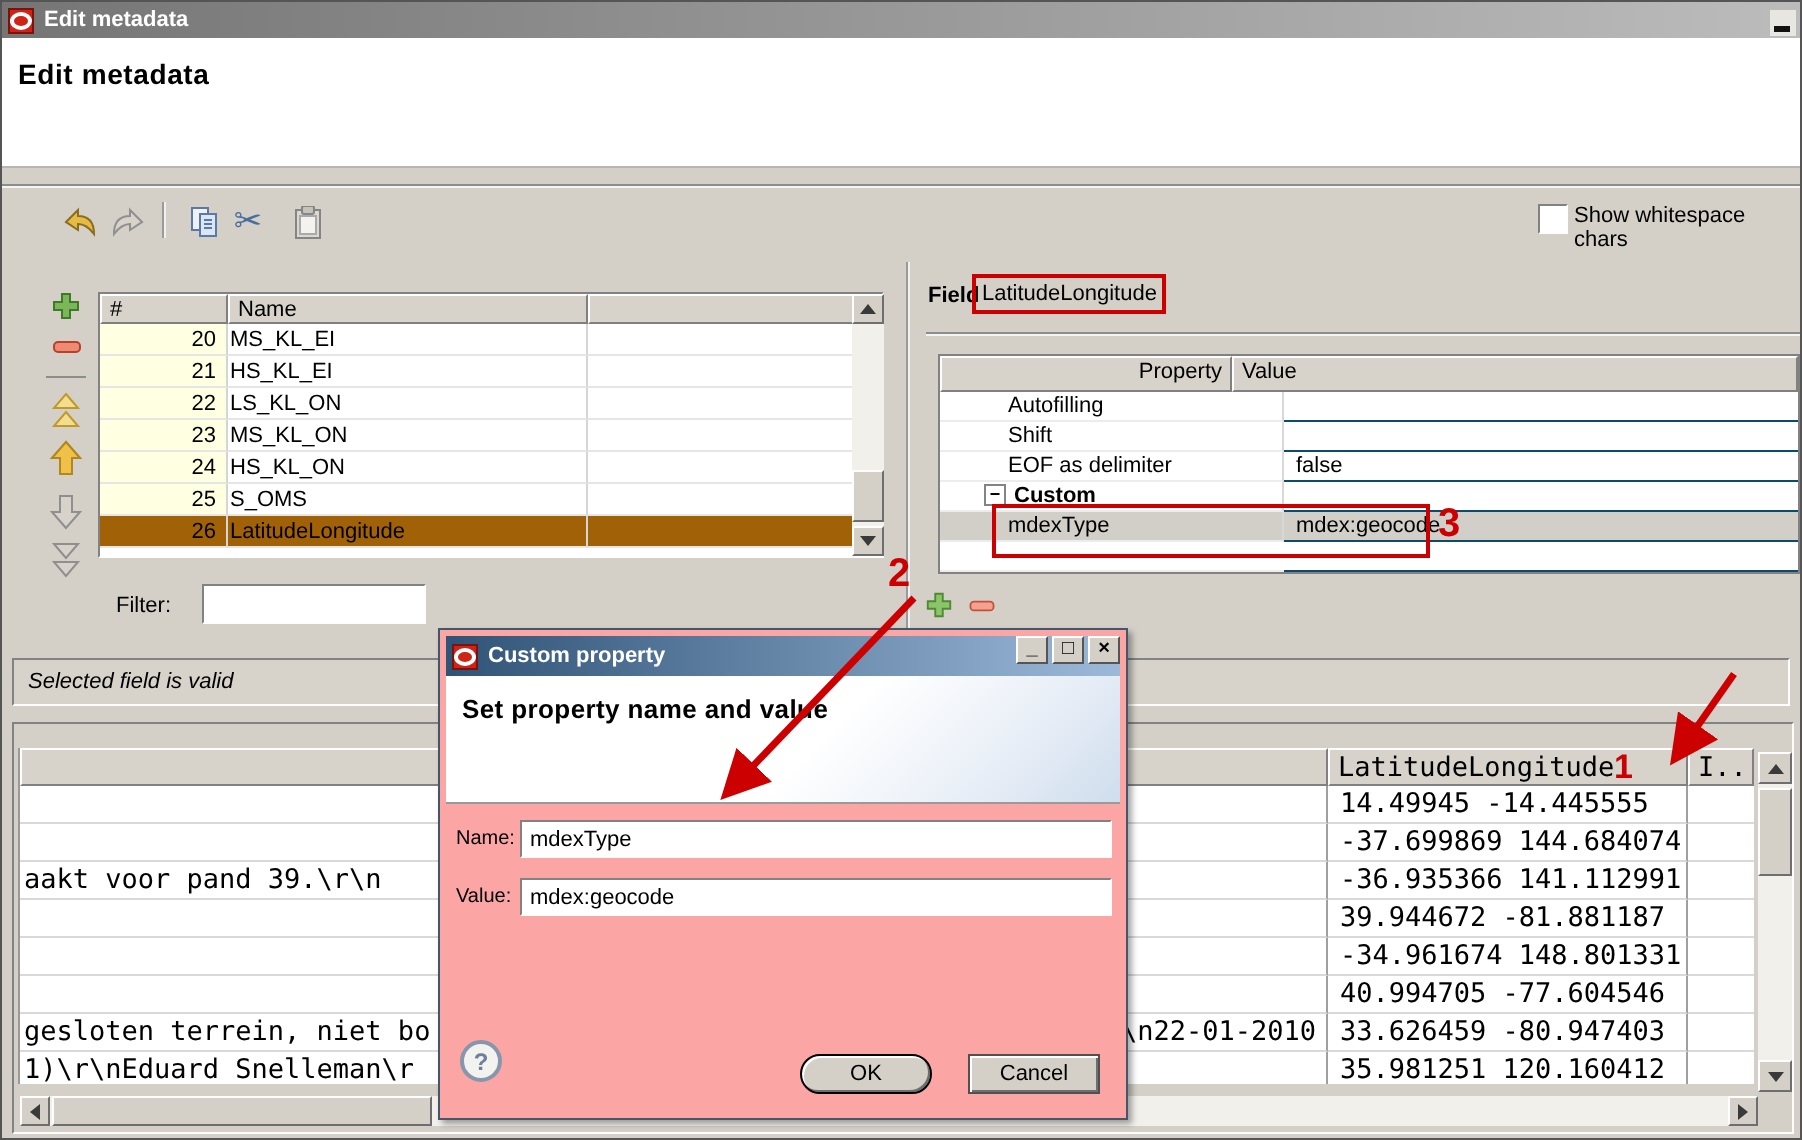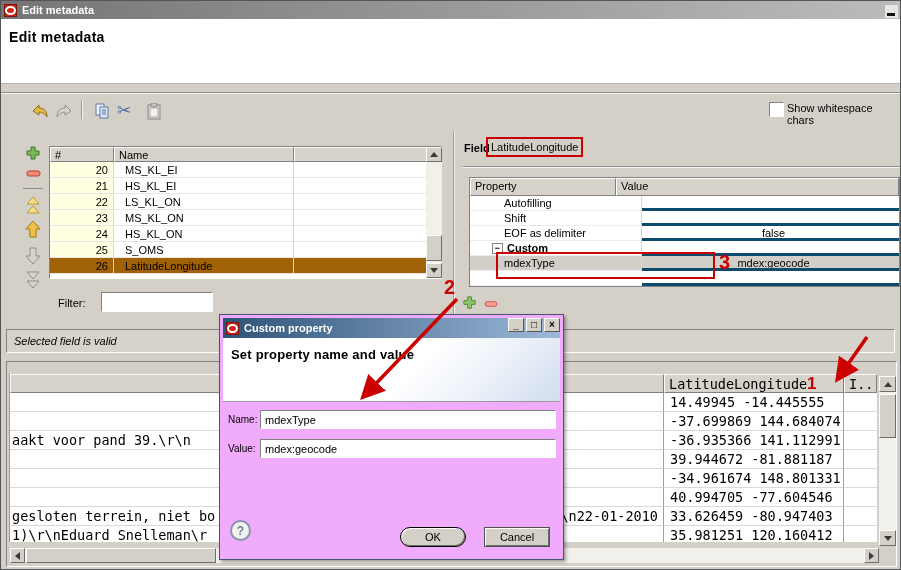--- a/index.html
+++ b/index.html
@@ -39,21 +39,21 @@
   
   .ftable{left:48px;top:145px;width:393px;height:133px;background:#fff;
      border:1px solid #828282;border-bottom-color:#fff;border-right-color:#fff;box-sizing:border-box;}
   .fhead{display:flex;height:15px;}
   .hcell{background:#d7d3cb;border-top:1px solid #fdfdfd;border-left:1px solid #fdfdfd;
      border-bottom:1px solid #808080;border-right:1px solid #808080;
      box-sizing:border-box;padding:1px 4px;overflow:hidden;white-space:nowrap;}
   .frow{display:flex;height:16px;line-height:16px;}
   .c-num{width:64px;background:#ffffe1;text-align:right;padding-right:5px;
      border-right:1px solid #d5d5d5;border-bottom:1px solid #e6e6e6;box-sizing:border-box;}
-  .c-name{width:180px;padding-left:11px;border-right:1px solid #d5d5d5;
+  .c-name{width:180px;padding-left:1px;border-right:1px solid #d5d5d5;
      border-bottom:1px solid #e6e6e6;box-sizing:border-box;overflow:hidden;white-space:nowrap;}
   .c-x{flex:1;border-bottom:1px solid #e6e6e6;}
   .frow.sel .c-num,.frow.sel .c-name,.frow.sel .c-x{background:#a16207;}
 
   
   .sb{background:#f2f0ea;}
   .sbtn{background:#d4d0c8;border-top:1px solid #fdfdfd;border-left:1px solid #fdfdfd;
      border-bottom:1px solid #6e6e6e;border-right:1px solid #6e6e6e;box-sizing:border-box;
      display:flex;align-items:center;justify-content:center;}
   .thumb{background:#d4d0c8;border-top:1px solid #fdfdfd;border-left:1px solid #fdfdfd;
@@ -74,21 +74,21 @@
   .field-label{left:463px;top:141px;font-weight:bold;}
   .field-value-box{left:485px;top:136px;width:97px;height:20px;border:2px solid #cc0000;
      display:flex;align-items:center;padding-left:3px;box-sizing:border-box;}
   .fieldsep{left:462px;top:165px;width:437px;}
   .ptable{left:468px;top:176px;width:431px;background:#fff;
      border:1px solid #828282;box-sizing:border-box;}
   .phead{display:flex;height:18px;}
   .prow{display:flex;height:15px;line-height:15px;}
   .p-name{width:172px;padding-left:34px;border-right:1px solid #d8d8d8;
      border-bottom:1px solid #ececec;box-sizing:border-box;white-space:nowrap;overflow:hidden;}
-  .p-val{flex:1;padding-left:6px;border-bottom:3px solid #0c4a6e;white-space:nowrap;overflow:hidden;text-align:center;}
+  .p-val{flex:1;padding-left:6px;border-bottom:1px solid #0c4a6e;white-space:nowrap;overflow:hidden;}
   .prow.grp .p-name{padding-left:22px;font-weight:bold;}
   .prow.sel .p-name,.prow.sel .p-val{background:#d2cfc8;}
   .expander{display:inline-block;width:9px;height:9px;border:1px solid #848484;background:#fff;
      font-size:9px;line-height:8px;text-align:center;margin-right:4px;vertical-align:1px;}
 
   .status-bar{left:5px;top:328px;width:889px;height:24px;background:#d7d3cb;
      display:flex;align-items:center;padding-left:7px;box-sizing:border-box;}
 
   
   .preview{left:5px;top:360px;width:891px;height:206px;background:#d4d0c8;
@@ -99,21 +99,21 @@
   .pv-head{display:flex;height:19px;}
   .pv-row{display:flex;height:19px;line-height:19px;}
   .pv-text{width:654px;border-right:1px solid #9f9f9f;border-bottom:1px solid #d9d9d9;
      box-sizing:border-box;display:flex;justify-content:space-between;overflow:hidden;
      padding-left:2px;padding-right:5px;white-space:nowrap;}
   .pv-ll{width:180px;border-right:1px solid #9f9f9f;border-bottom:1px solid #d9d9d9;
      box-sizing:border-box;padding-left:6px;white-space:nowrap;overflow:hidden;}
   .pv-i{flex:1;border-bottom:1px solid #d9d9d9;}
 
   
-  .dialog{left:218px;top:313px;width:345px;height:246px;background:#f0abfc;
+  .dialog{left:218px;top:313px;width:345px;height:246px;background:#fca5a5;
      border:1px solid #44566b;box-shadow:2px 2px 3px rgba(0,0,0,.35);box-sizing:border-box;z-index:50;}
   .dlg-titlebar{position:absolute;left:3px;top:3px;right:3px;height:20px;
      background:linear-gradient(to right,#2f5376,#9cb9d9);
      display:flex;align-items:center;padding-left:3px;box-sizing:border-box;}
   .dlg-title{color:#fff;font-weight:bold;margin-left:5px;}
   .dlg-btns{position:absolute;right:3px;top:3px;display:flex;gap:2px;}
   .dlg-btn{width:16px;height:14px;background:#d4d0c8;font-size:10px;line-height:12px;text-align:center;
      border-top:1px solid #fdfdfd;border-left:1px solid #fdfdfd;
      border-bottom:1px solid #555;border-right:1px solid #555;box-sizing:border-box;font-weight:bold;}
   .dlg-banner{position:absolute;left:3px;top:23px;right:3px;height:64px;
@@ -284,21 +284,21 @@
   <div class="abs vsplit"></div>
 
   <span class="abs field-label">Field</span>
   <div class="abs field-value-box">
     <span>LatitudeLongitude</span>
   </div>
   <div class="abs hgroove fieldsep"></div>
 
   <div class="abs ptable">
     <div class="phead">
-      <div class="hcell" style="width:146px;">Property</div>
+      <div class="hcell" style="width:146px;text-align:right;">Property</div>
       <div class="hcell" style="flex:1;">Value</div>
     </div>
     <div class="prow">
       <div class="p-name">Autofilling</div>
       <div class="p-val"></div>
     </div>
     <div class="prow">
       <div class="p-name">Shift</div>
       <div class="p-val"></div>
     </div>

